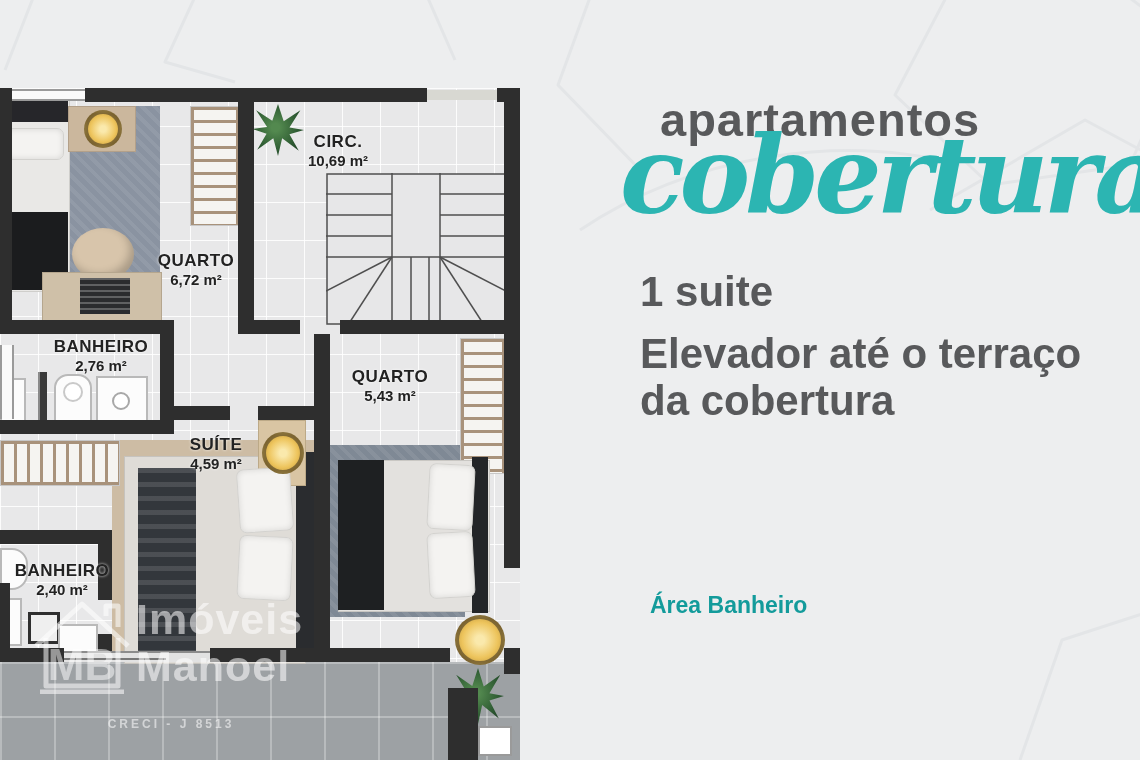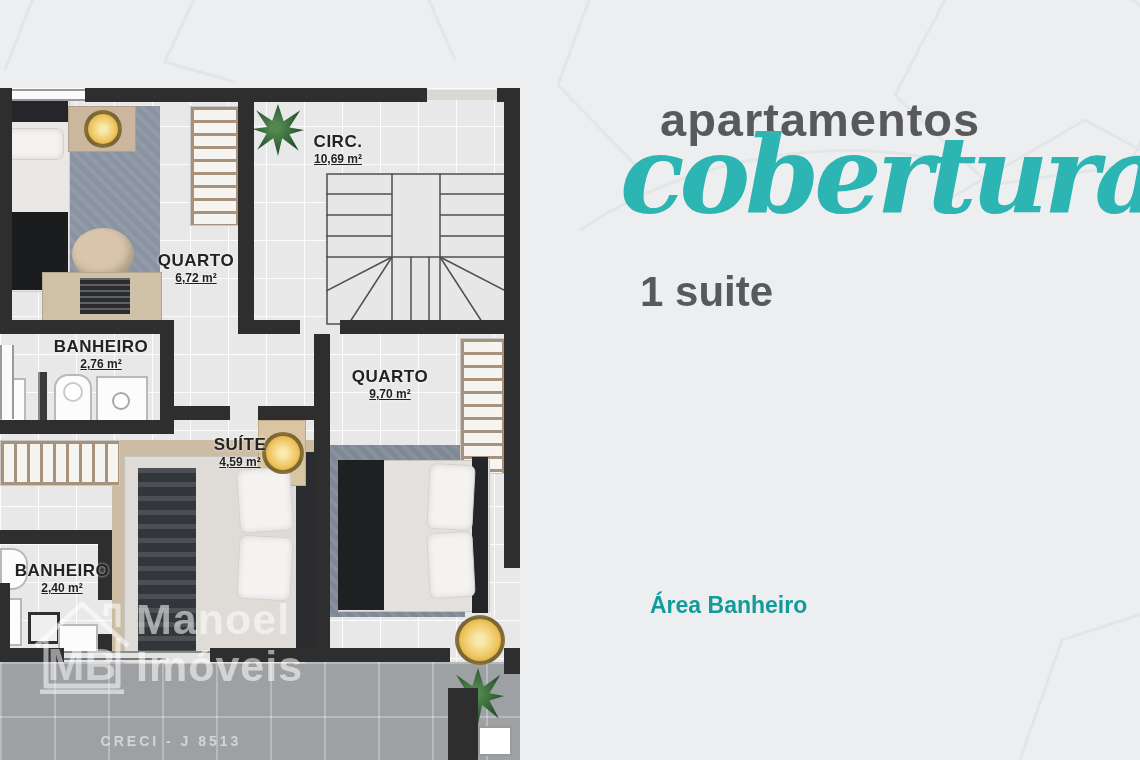--- a/index.html
+++ b/index.html
@@ -32,27 +32,27 @@
         linear-gradient(to bottom,#A8927B 3px,transparent 3px),linear-gradient(to top,#A8927B 3px,transparent 3px);}
   .plant{position:absolute;z-index:25;background:radial-gradient(circle at 45% 45%,#53894F 10%,#2F5C33 55%,#24482a 75%);
      clip-path:polygon(50% 0,61% 33%,93% 12%,72% 45%,100% 50%,72% 58%,90% 90%,58% 66%,50% 100%,41% 66%,10% 88%,28% 57%,0 48%,29% 44%,8% 12%,39% 32%);}
   .lamp{position:absolute;border-radius:50%;z-index:25;border:4px solid rgba(52,44,30,.55);
      background:radial-gradient(circle,#FAE9AC 15%,#EDC45C 60%,#CDA445 85%);}
   .pillow{position:absolute;background:#F4F3F1;border:1px solid #D3D2CF;border-radius:7px;z-index:22;
      box-shadow:inset 0 0 6px rgba(0,0,0,.12);}
   .rlabel{position:absolute;display:flex;flex-direction:column;align-items:center;color:#222;
      font-weight:bold;z-index:40;text-shadow:0 0 3px rgba(255,255,255,.9);line-height:1.25;transform:translateX(-50%);}
   .rlabel .rn{font-size:17px;letter-spacing:.5px;}
-  .rlabel .ra{font-size:12px;text-decoration:underline;}
+  .rlabel .ra{font-size:15px;}
   .f{position:absolute;z-index:20;}
   
   .wm{position:absolute;z-index:60;color:rgba(255,255,255,.55);}
   .wm-brand{font-weight:bold;font-size:43px;line-height:47px;letter-spacing:1px;}
   .wm-tag{font-weight:bold;font-size:13px;letter-spacing:4px;text-align:center;width:270px;}
-  .wm-creci{font-weight:bold;font-size:14px;letter-spacing:3px;text-align:center;width:270px;margin-top:16px;}
+  .wm-creci{font-weight:bold;font-size:12px;letter-spacing:3px;text-align:center;width:270px;}
   
   .kicker{position:absolute;left:660px;top:92px;font-size:47px;font-weight:bold;color:#58595B;letter-spacing:1px;z-index:5;}
   .script{position:absolute;left:620px;top:112px;font-family:"DejaVu Serif",serif;font-style:italic;font-weight:bold;
      color:#2CB5B2;font-size:106px;letter-spacing:-5px;white-space:nowrap;z-index:5;}
   .features{position:absolute;left:640px;top:268px;width:480px;z-index:5;}
   .feature{font-size:42px;font-weight:bold;color:#58595B;line-height:1.12;margin-bottom:15px;}
   .areas{position:absolute;left:640px;top:592px;z-index:5;}
   .area-row{display:flex;align-items:baseline;margin-bottom:4px;}
   .area-val{font-size:45px;font-weight:bold;color:#139B9B;letter-spacing:-1px;min-width:178px;}
   .area-lab{font-size:23px;font-weight:bold;color:#139B9B;margin-left:10px;}
@@ -184,53 +184,54 @@
     <div class="rlabel" style="left:196px;top:250px;">
       <span class="rn">QUARTO</span>
       <span class="ra">6,72 m²</span>
     </div>
     <div class="rlabel" style="left:101px;top:336px;">
       <span class="rn">BANHEIRO</span>
       <span class="ra">2,76 m²</span>
     </div>
     <div class="rlabel" style="left:390px;top:366px;">
       <span class="rn">QUARTO</span>
-      <span class="ra">9,70 m²</span>
-    </div>
-    <div class="rlabel" style="left:216px;top:434px;margin-left:24px;">
+      <span class="ra">5,43 m²</span>
+    </div>
+    <div class="rlabel" style="left:216px;top:434px;">
       <span class="rn">SUÍTE</span>
       <span class="ra">4,59 m²</span>
     </div>
     <div class="rlabel" style="left:62px;top:560px;">
       <span class="rn">BANHEIRO</span>
       <span class="ra">2,40 m²</span>
     </div>
 
     <svg class="wm" style="left:30px;top:594px;" width="104" height="100" viewBox="0 0 104 100">
       <g fill="none" stroke="rgba(255,255,255,.55)" stroke-width="5" stroke-linejoin="round">
         <path d="M6,52 L52,10 L98,52"></path>
         <path d="M16,44 L16,92 L88,92 L88,44"></path>
         <path d="M76,22 L76,12 L88,12 L88,33"></path>
         <path d="M10,98 L94,98"></path>
       </g>
       <text x="52" y="86" text-anchor="middle" font-size="44" font-weight="bold" fill="rgba(255,255,255,.5)">MB</text>
     </svg>
     <div class="wm wm-brand" style="left:136px;top:596px;">
+      <div>Imóveis</div>
       <div>Manoel</div>
-      <div>Imóveis</div>
     </div>
     <div class="wm wm-creci" style="left:36px;top:717px;">CRECI - J 8513</div>
   </div>
 
   <div>
     <div class="kicker">apartamentos</div>
     <div class="script">coberturas</div>
 
     <div class="features">
       <div class="feature">1 suite</div>
+      <div class="feature">Elevador até o terraço da cobertura</div>
     </div>
 
     <div class="areas">
       <div class="area-row">
         <span class="area-lab">Área Banheiro</span>
       </div>
     </div>
   </div>
 </div>
 

